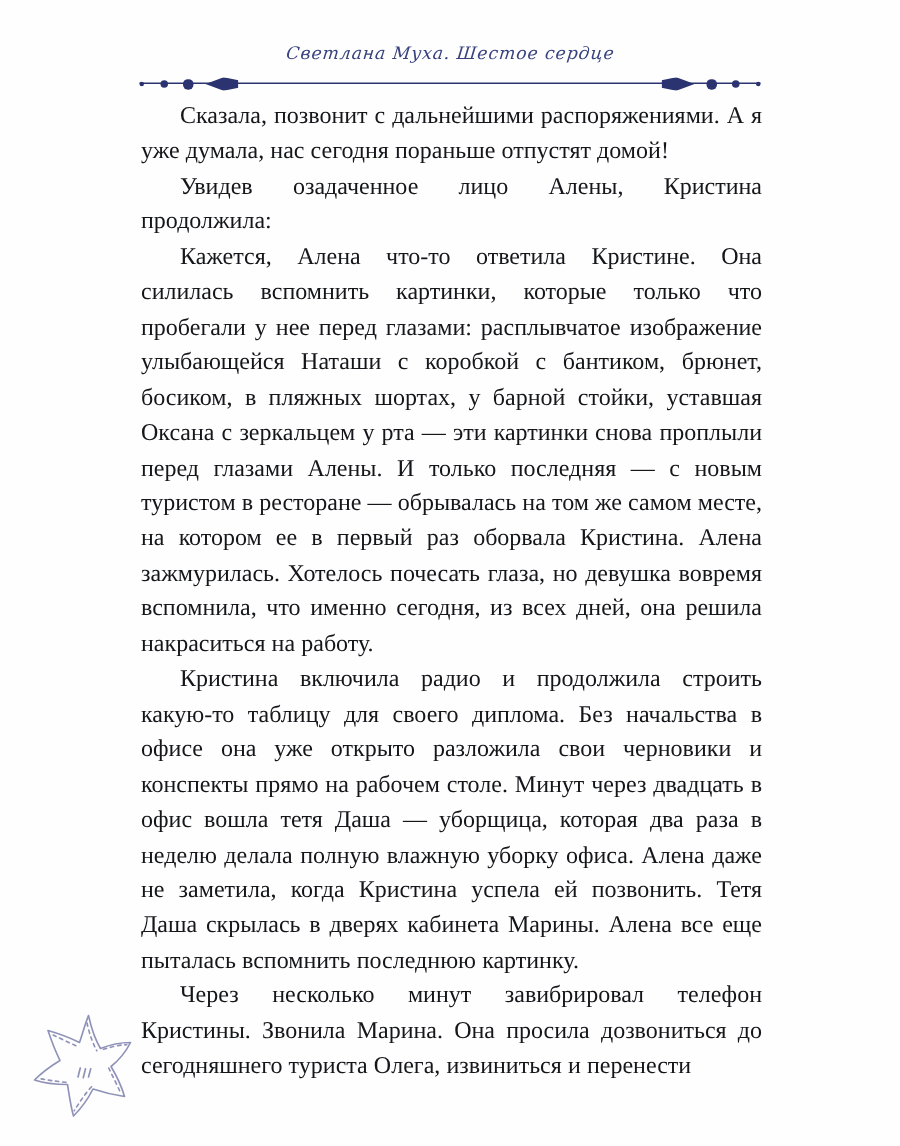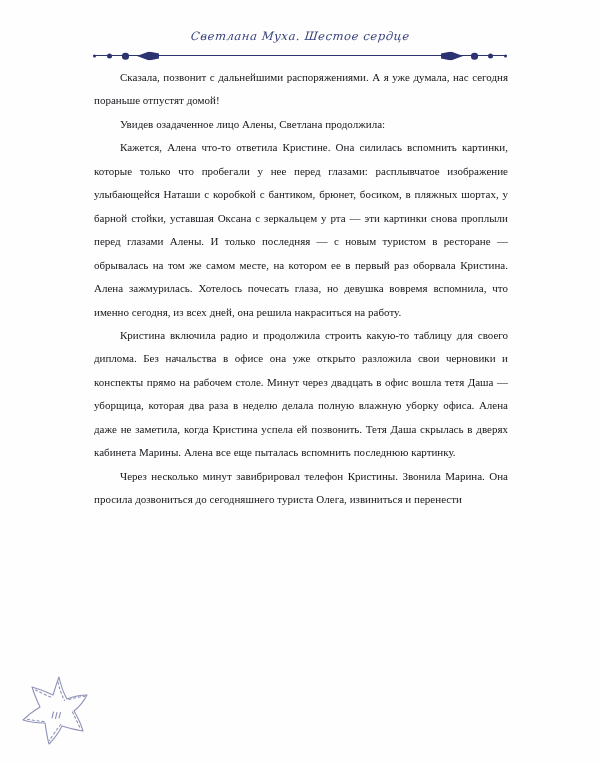--- a/index.html
+++ b/index.html
@@ -76,21 +76,21 @@
 
   
   .textblock {
     position: absolute;
     left: 94px;
     top: 66px;
     width: 414px;
   }
   .para {
     margin: 0;
-    font-size: 11px;
+    font-size: 16px;
     line-height: 23.45px;
     color: #15161a;
     text-align: justify;
     text-indent: 26px;
     hyphens: manual;
     word-spacing: 0.1px;
   }
 
   
   .starfish {
@@ -120,21 +120,21 @@
     <div class="orn-leaf left" style="left:44px;"></div>
 
     <div class="orn-leaf right" style="left:348px;"></div>
     <div class="orn-dot" style="left:378px; width:6.5px; height:6.5px;"></div>
     <div class="orn-dot" style="left:395px; width:5px; height:5px;"></div>
     <div class="orn-dot" style="left:411px; width:3px; height:3px;"></div>
   </div>
 
   <div class="textblock">
     <p class="para">Сказала, позвонит с дальнейшими распоряжениями. А я уже думала, нас сегодня пораньше отпустят домой!</p>
-    <p class="para">Увидев озадаченное лицо Алены, Светлана продолжила:</p>
+    <p class="para">Увидев озадаченное лицо Алены, Кристина продолжила:</p>
     <p class="para">Кажется, Алена что-то ответила Кристине. Она силилась вспомнить картинки, которые только что пробегали у нее перед глазами: расплывчатое изображение улыбающейся Наташи с коробкой с бантиком, брюнет, босиком, в пляжных шортах, у барной стойки, уставшая Оксана с зеркальцем у рта — эти картинки снова проплыли перед глазами Алены. И только последняя — с новым туристом в ресторане — обрывалась на том же самом месте, на котором ее в первый раз оборвала Кристина. Алена зажмурилась. Хотелось почесать глаза, но девушка вовремя вспомнила, что именно сегодня, из всех дней, она решила накраситься на работу.</p>
     <p class="para">Кристина включила радио и продолжила строить какую-то таблицу для своего диплома. Без начальства в офисе она уже открыто разложила свои черновики и конспекты прямо на рабочем столе. Минут через двадцать в офис вошла тетя Даша — уборщица, которая два раза в неделю делала полную влажную уборку офиса. Алена даже не заметила, когда Кристина успела ей позвонить. Тетя Даша скрылась в дверях кабинета Марины. Алена все еще пыталась вспомнить последнюю картинку.</p>
     <p class="para">Через несколько минут завибрировал телефон Кристины. Звонила Марина. Она просила дозвониться до сегодняшнего туриста Олега, извиниться и перенести</p>
   </div>
 
   <div class="starfish">
     <svg viewBox="0 0 84 76" fill="none" xmlns="http://www.w3.org/2000/svg">
       <g stroke="#8f92b8" stroke-width="1.1" stroke-linejoin="round" stroke-linecap="round">
         <path d="M45 3 C47 12 50 20 53 25 C58 23 66 21 73 21 C70 27 65 33 60 37
                  C63 42 67 50 69 57 C62 56 54 54 48 52 C45 58 40 65 35 70

